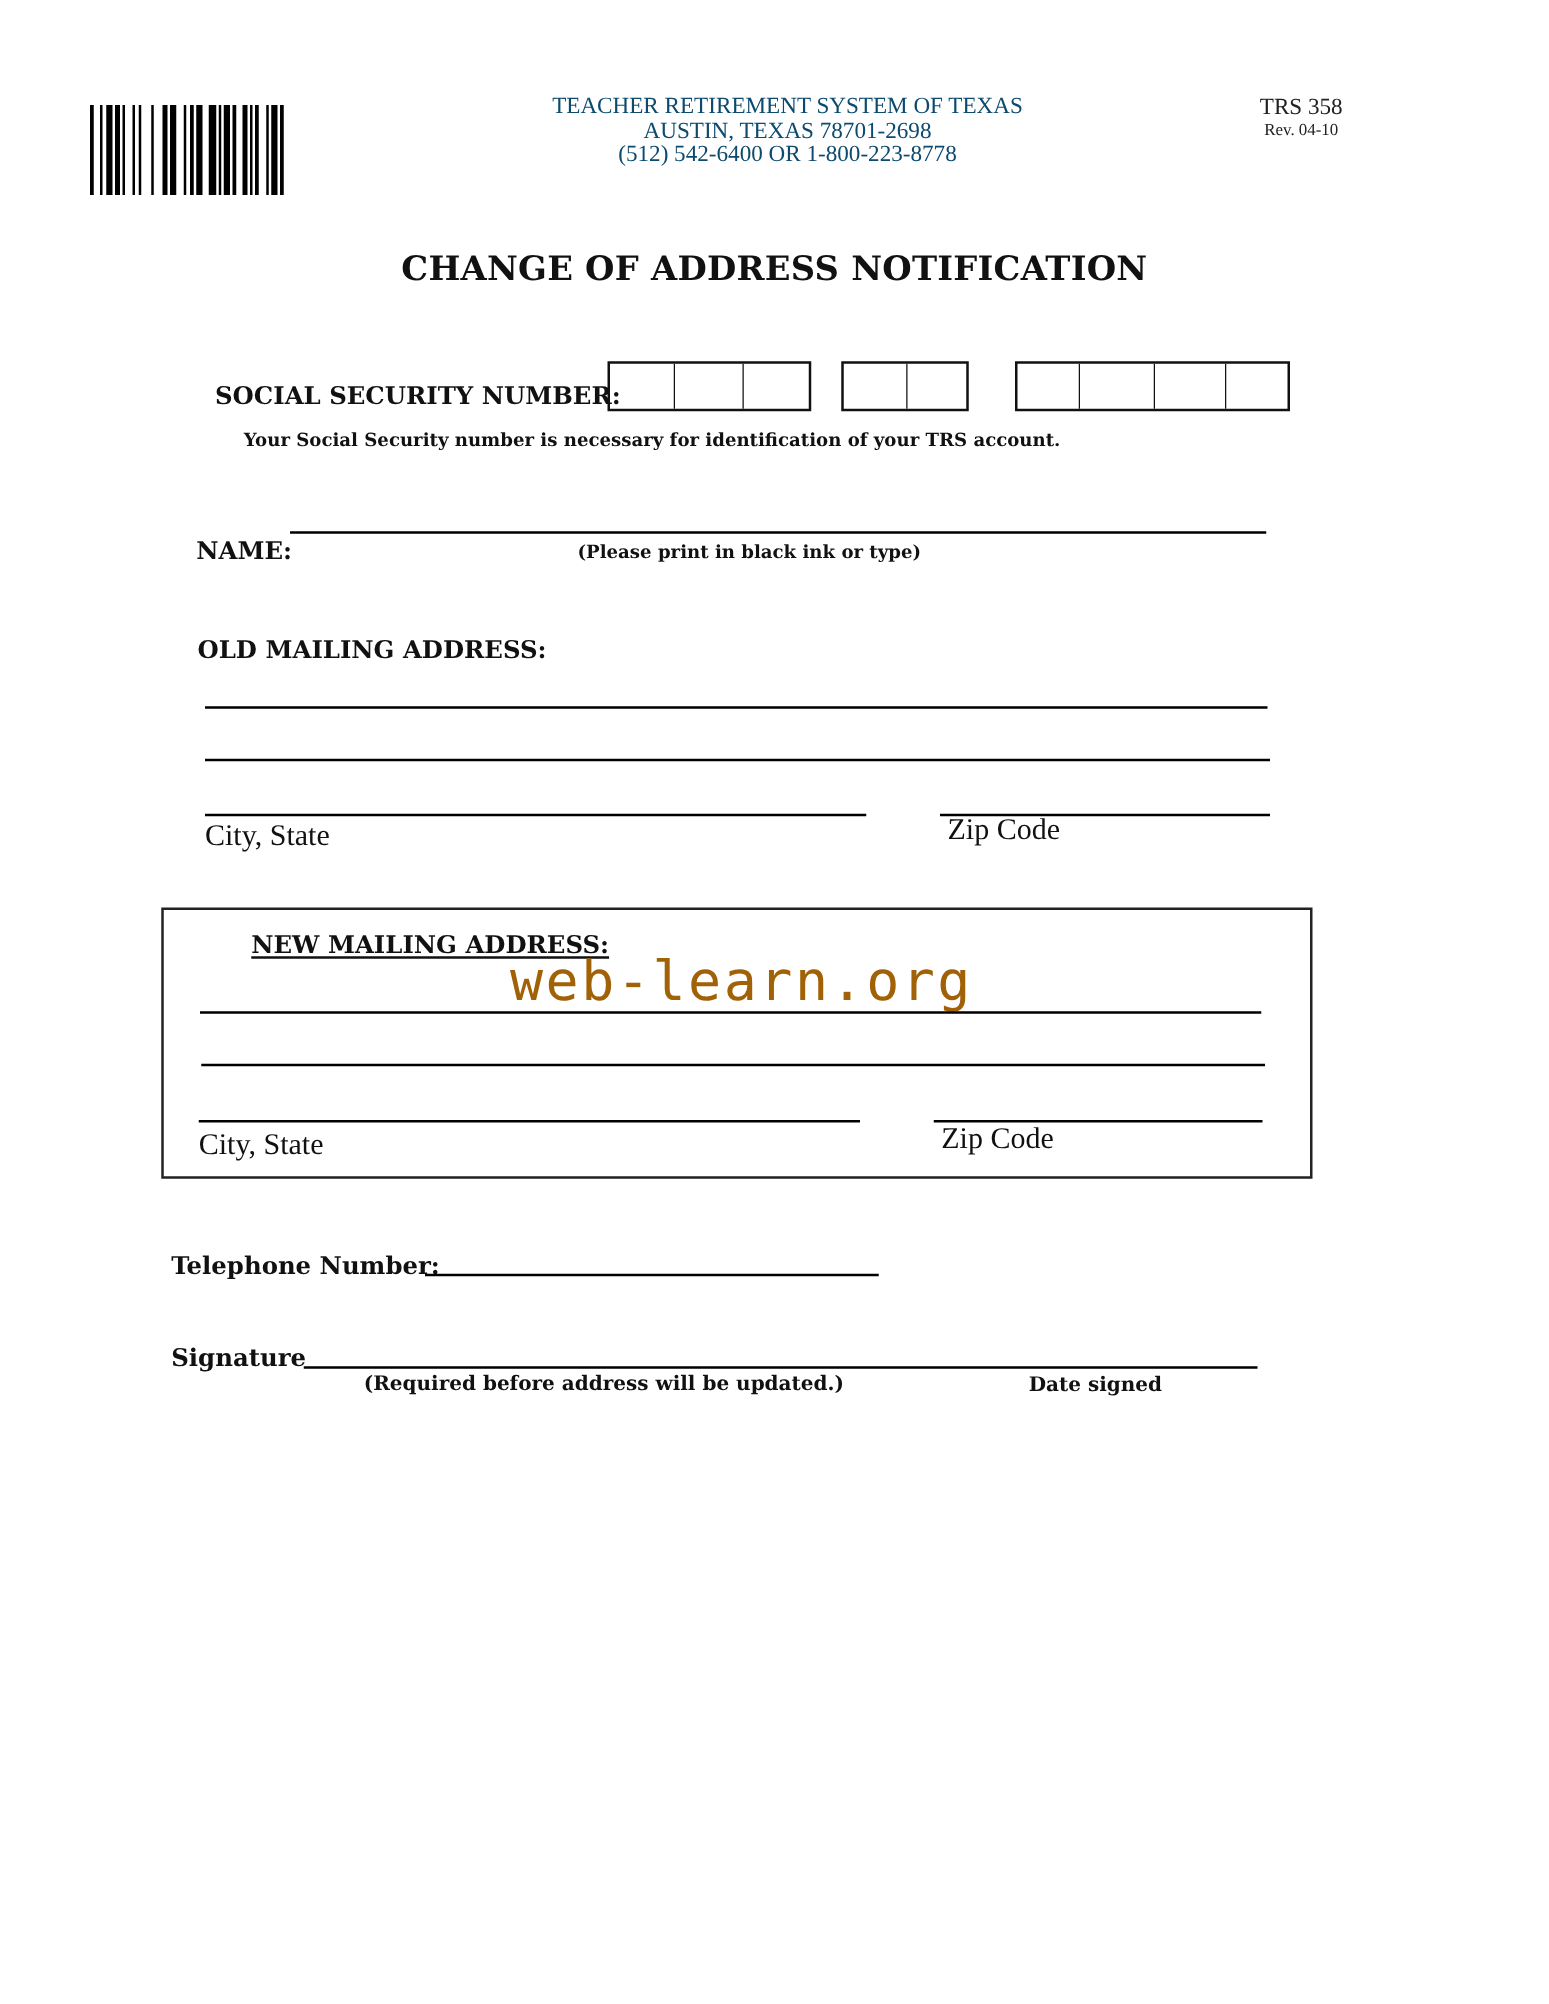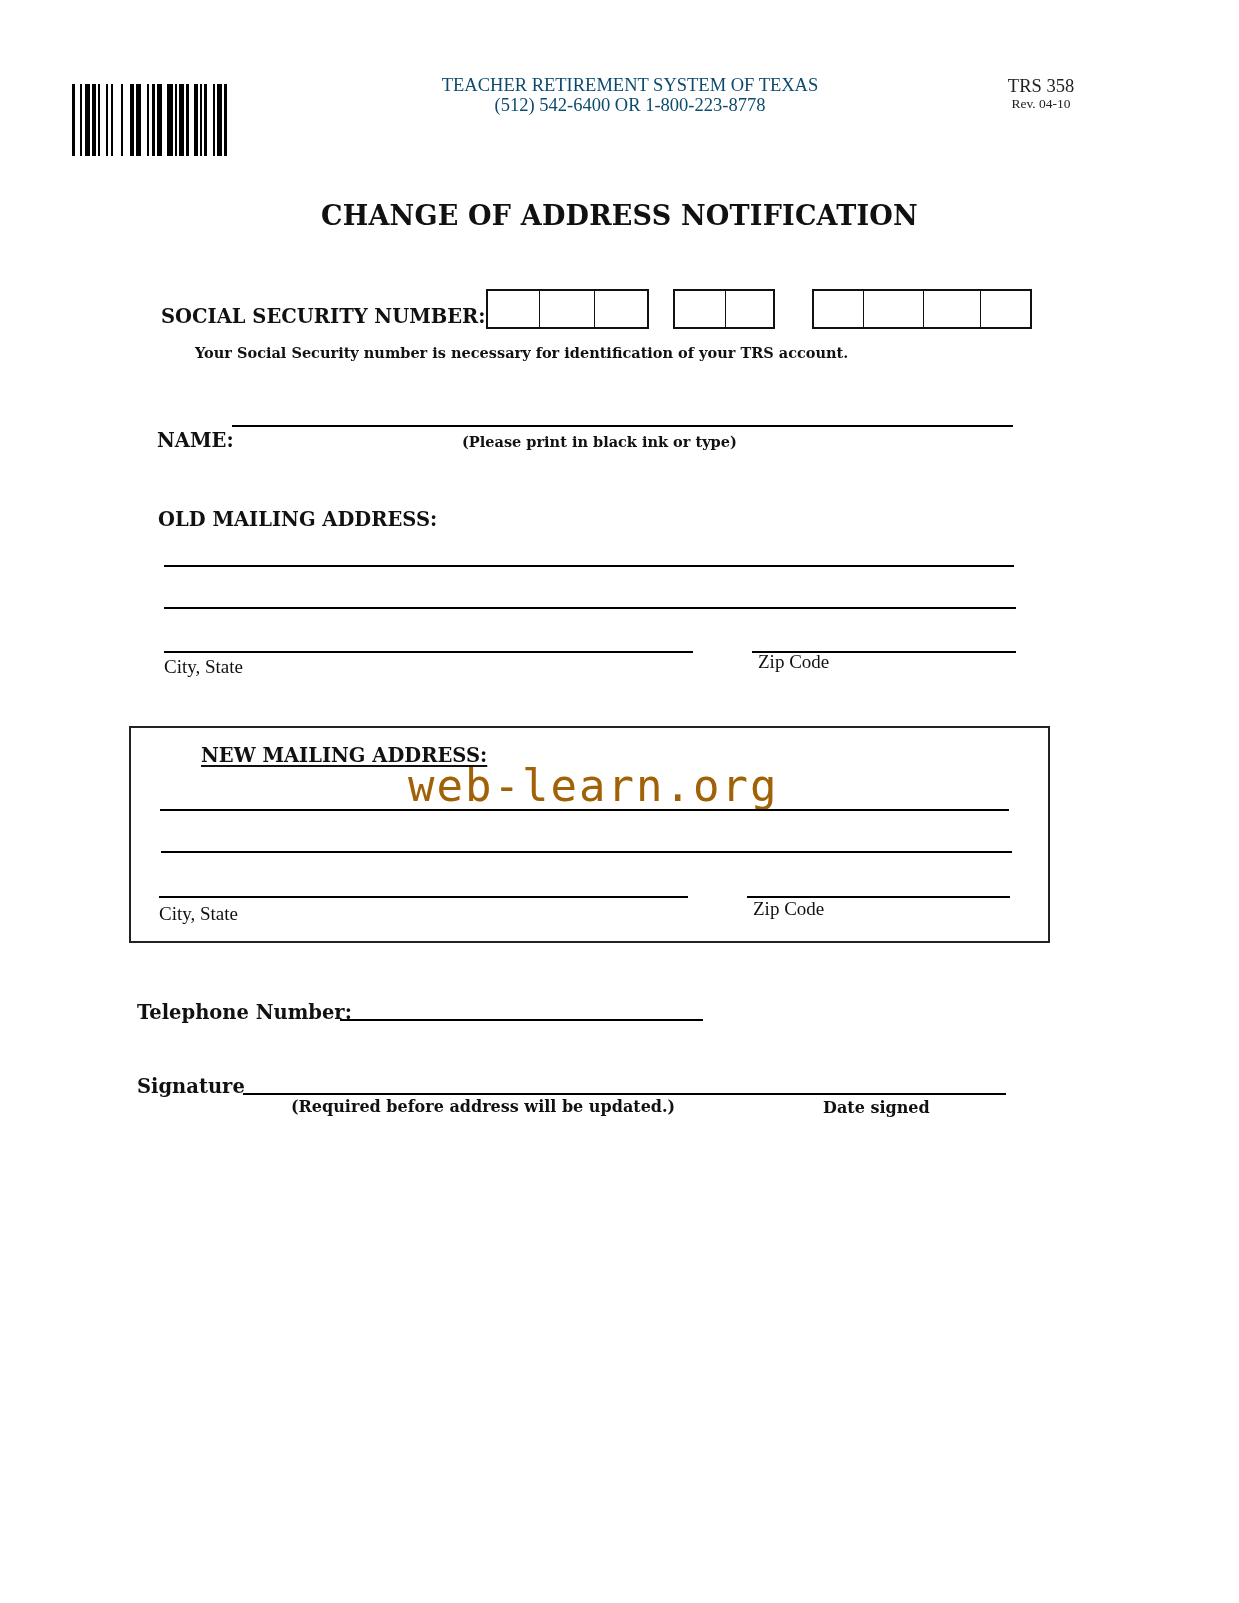--- a/index.html
+++ b/index.html
@@ -10,21 +10,21 @@
   .barcode span { display:block; height:100%; background:#000; }
   .hdr { left:380px; top:76px; width:500px; text-align:center; font-family:"Liberation Serif", serif;
          font-size:18.5px; line-height:19.5px; color:#0c4a6e; }
   .formno { left:1000px; top:76px; width:82px; text-align:center; font-family:"Liberation Serif", serif; color:#222; }
   .formno .no { font-size:18.5px; line-height:20px; }
   .formno .rev { font-size:13.5px; line-height:16px; }
   .title { left:0; top:200px; width:1239px; text-align:center; font-family:"DejaVu Serif", serif;
            font-weight:bold; font-size:27px; letter-spacing:0.2px; }
   .lbl { font-family:"DejaVu Serif", serif; font-weight:bold; font-size:19.5px; }
   .small { font-family:"DejaVu Serif", serif; font-weight:bold; font-size:14.5px; }
-  .plain { font-family:"Liberation Serif", serif; font-size:19px; }
+  .plain { font-family:"Liberation Serif", serif; font-size:24px; }
   .line { position:absolute; background:#000; }
   .boxgroup { position:absolute; top:289px; height:40px; border:2px solid #111; display:flex; box-sizing:border-box; }
   .boxgroup .cell { flex:none; height:100%; border-right:1.5px solid #111; box-sizing:border-box; }
   .boxgroup .cell:last-child { border-right:none; }
   .newbox { left:129px; top:726px; width:921px; height:217px; border:2px solid #222; box-sizing:border-box; }
   .watermark { left:408px; top:760px; font-family:"DejaVu Sans Mono", "Liberation Mono", monospace;
                font-size:44px; color:#a16207; letter-spacing:2px; }
   u { text-decoration-thickness:2px; text-underline-offset:3px;margin-left:44px; }
 </style>
 </head>
@@ -51,30 +51,31 @@
   <span style="width:4px;margin-right:2px"></span>
   <span style="width:2px;margin-right:2px"></span>
   <span style="width:3px;margin-right:6px"></span>
   <span style="width:2px;margin-right:2px"></span>
   <span style="width:5px;margin-right:2px"></span>
   <span style="width:3px;margin-right:0"></span>
 </div>
 
 <div class="abs hdr">
   <div>TEACHER RETIREMENT SYSTEM OF TEXAS</div>
+  <div>AUSTIN, TEXAS  78701-2698</div>
   <div>(512) 542-6400 OR 1-800-223-8778</div>
 </div>
 <div class="abs formno">
   <div class="no">TRS 358</div>
   <div class="rev">Rev. 04-10</div>
 </div>
 
 <div class="abs title">CHANGE OF ADDRESS NOTIFICATION</div>
 
-<div class="abs lbl" style="left:161px;top:305px;text-align:center;">SOCIAL SECURITY NUMBER:</div>
+<div class="abs lbl" style="left:172px;top:305px;text-align:center;">SOCIAL SECURITY NUMBER:</div>
 <div class="boxgroup" style="left:486px;width:163px;">
   <div class="cell" style="width:52px"></div>
   <div class="cell" style="width:55px"></div>
   <div class="cell" style="width:52px"></div>
 </div>
 <div class="boxgroup" style="left:673px;width:102px;">
   <div class="cell" style="width:51px"></div>
   <div class="cell" style="width:47px"></div>
 </div>
 <div class="boxgroup" style="left:812px;width:220px;">

